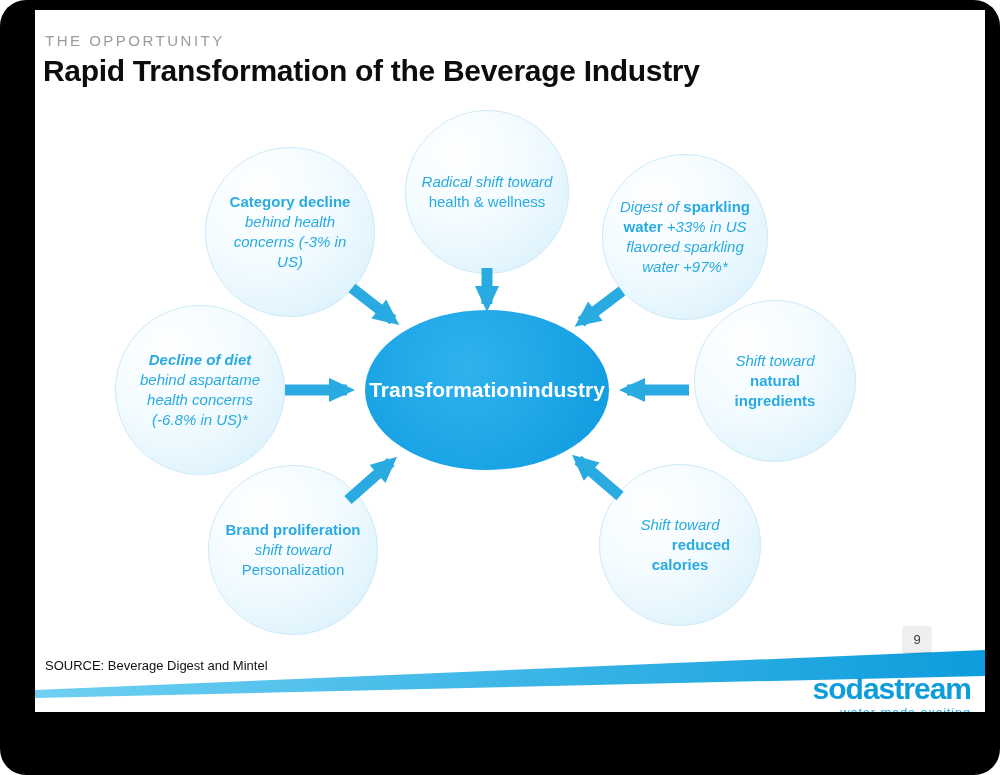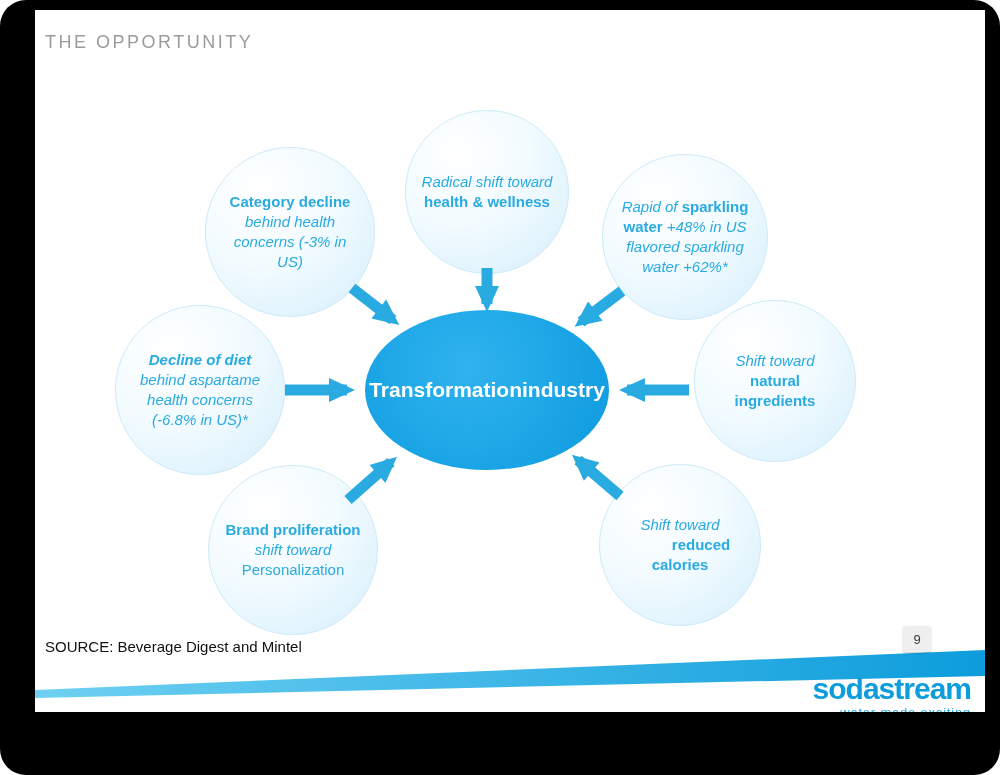--- a/index.html
+++ b/index.html
@@ -18,21 +18,21 @@
   }
   .slide {
     position: absolute; left: 35px; top: 10px;
     width: 950px; height: 702px;
     background: #ffffff;
     box-shadow: 0 2px 14px rgba(0,0,0,0.55);
     overflow: hidden;
   }
   .eyebrow {
     position: absolute; left: 10px; top: 22px;
-    font-size: 18px; letter-spacing: 2.5px;
+    font-size: 15px; letter-spacing: 2.5px;
     color: #9b9b9b;
   }
   .title {
     position: absolute; left: 8px; top: 44px;
     font-size: 30px; font-weight: 700; color: #0d0d0d;
     letter-spacing: -0.3px;
   }
   .bubble {
     position: absolute;
     border-radius: 50%;
@@ -61,22 +61,22 @@
     color: #ffffff; font-weight: 700;
     font-size: 21px; line-height: 1.25;
     text-align: center;
   }
   .overlay-svg {
     position: absolute; left: 0; top: 0;
     width: 950px; height: 702px;
     pointer-events: none;
   }
   .source-note {
-    position: absolute; left: 10px; top: 628px;
-    font-size: 15px; color: #111111;
+    position: absolute; left: 10px; top: 648px;
+    font-size: 13px; color: #111111;
   }
   .page-badge {
     position: absolute; left: 868px; top: 616px;
     width: 28px; height: 26px;
     background: #efefef;
     border-radius: 2px;
     display: flex; align-items: center; justify-content: center;
     font-size: 13px; color: #3a3a3a;
     box-shadow: 0 1px 2px rgba(0,0,0,0.2);
   }
@@ -94,29 +94,30 @@
     letter-spacing: 0.8px; margin-top: 1px;
   }
 </style>
 </head>
 <body>
 
 <div class="frame">
   <div class="slide">
 
     <div class="eyebrow">THE OPPORTUNITY</div>
+    <div class="title">Rapid Transformation of the Beverage Industry</div>
 
     <div class="bubble b-top">
-        <span><span style="font-style: italic;">Radical shift toward </span><span style="font-weight: 700; text-align: center;">health &amp; wellness</span></span>
+        <span><span style="font-style: italic;">Radical shift toward </span><span style="font-weight: 400; text-align: center;">health &amp; wellness</span></span>
       </div>
     <div class="bubble b-top-left">
         <span><span style="font-weight: 700;">Category decline</span><span style="font-style: italic;"> behind health concerns (-3% in US)</span></span>
       </div>
     <div class="bubble b-top-right">
-        <span><span style="font-style: italic;">Rapid of </span><span style="font-weight: 700;">sparkling water</span><span style="font-style: italic;"> +48% in US flavored sparkling water +62%*</span></span>
+        <span><span style="font-style: italic;">Digest of </span><span style="font-weight: 700;">sparkling water</span><span style="font-style: italic;"> +33% in US flavored sparkling water +97%*</span></span>
       </div>
     <div class="bubble b-left">
         <span><span style="font-weight: 700; font-style: italic;">Decline of diet</span><span style="font-style: italic;"> behind aspartame health concerns (-6.8% in US)*</span></span>
       </div>
     <div class="bubble b-right">
         <span><span style="font-style: italic;">Shift toward </span><span style="font-weight: 700;">natural ingredients</span></span>
       </div>
     <div class="bubble b-bottom-left">
         <span><span style="font-weight: 700;">Brand proliferation</span><span style="font-style: italic;"> shift toward </span><span style="font-weight: 400;">Personalization</span></span>
       </div>

